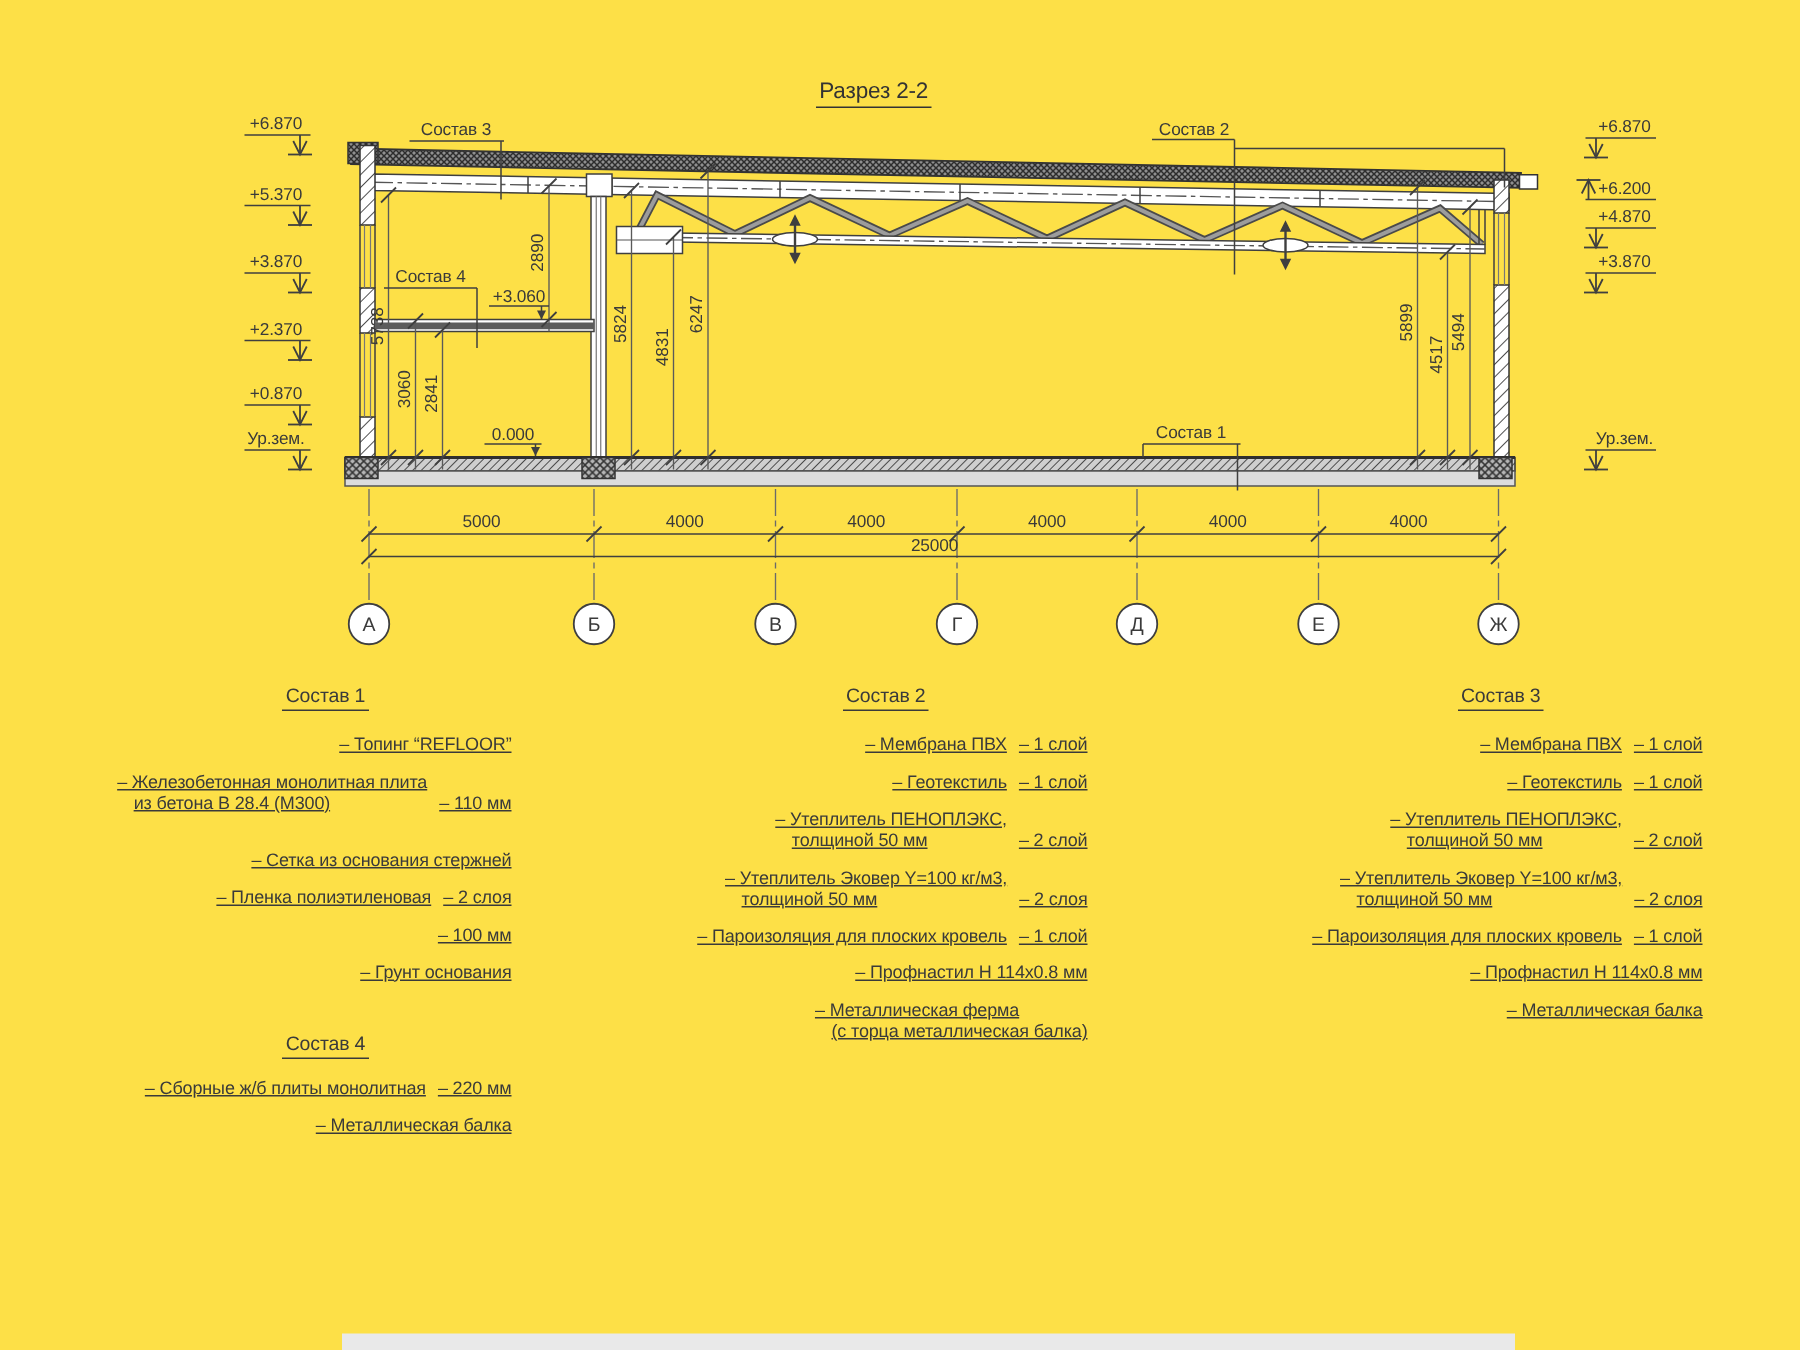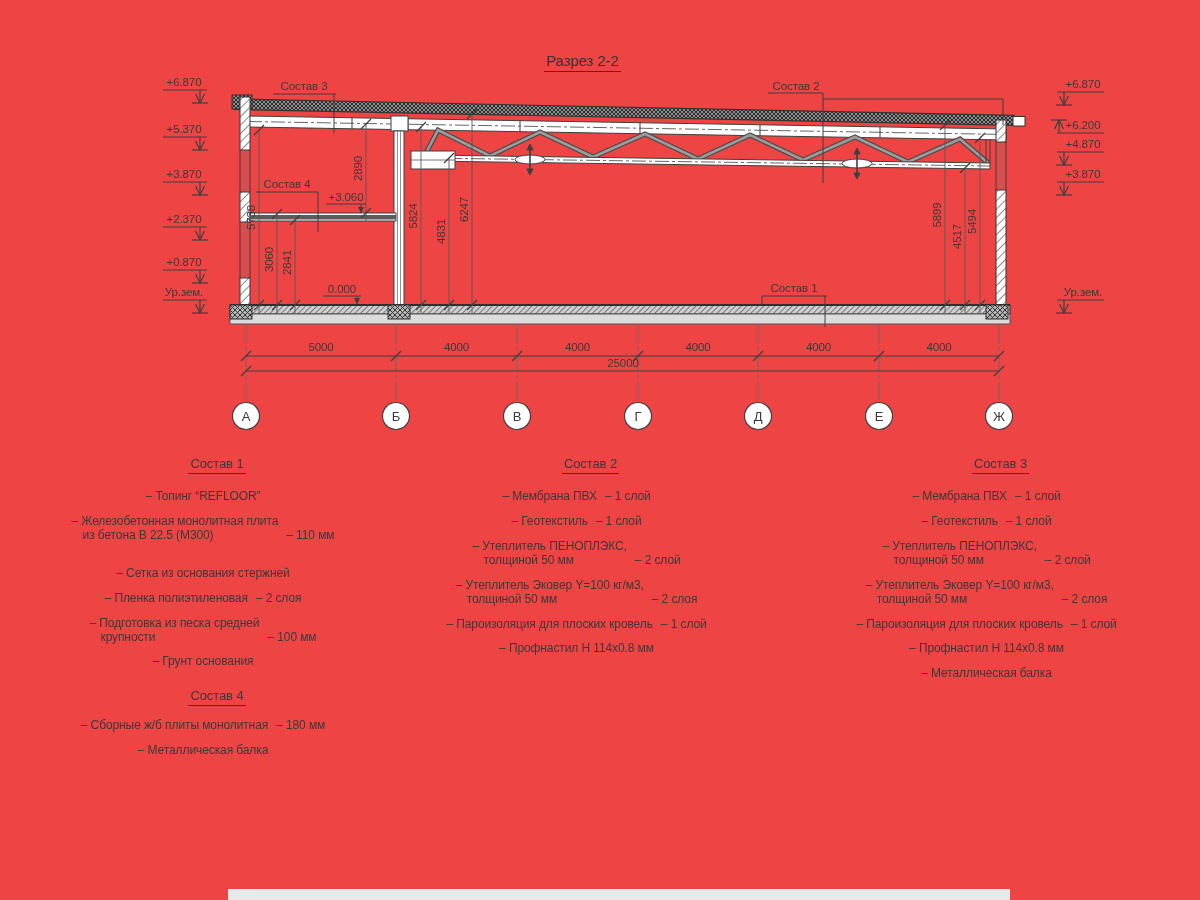--- a/index.html
+++ b/index.html
@@ -1,25 +1,25 @@
 <!DOCTYPE html>
 <html><head>
 <meta charset="utf-8">
 <style>
   html,body{margin:0;padding:0;background:#fff;}
-  #page{position:relative;width:1200px;height:900px;background:#ef4444;overflow:hidden;
+  #page{position:relative;width:1200px;height:900px;background:#fde047;overflow:hidden;
         font-family:"Liberation Sans",sans-serif;color:#383838;letter-spacing:-0.1px;}
   #drawing{position:absolute;left:0;top:0;}
   #title{position:absolute;left:520px;top:52px;width:125px;text-align:center;
          font-size:15px;color:#333;}
   #title span{border-bottom:1.4px solid #333;padding:0 2px 2px 2px;}
   .legend-col{position:absolute;font-size:12px;line-height:1.16;color:#3a3a3a;}
   .legend-title{text-align:center;font-size:13px;margin-bottom:19px;transform:translateX(14px);}
   .legend-title span{border-bottom:1.3px solid #3a3a3a;padding:0 2px 2px 2px;}
-  .legend-item{display:flex;justify-content:center;margin-bottom:11px;}
+  .legend-item{display:flex;justify-content:flex-end;margin-bottom:11px;text-decoration:underline;}
   .legend-item .nm .l2{padding-left:11px;}
   .legend-item .val{white-space:nowrap;align-self:flex-end;padding-left:8px;}
   #col1 .legend-item:nth-child(3){margin-bottom:24px;}
   #col4 .legend-title{margin-bottom:16px;}
   #bottom-artifact{position:absolute;left:228px;top:889px;width:782px;height:11px;
         background:#e9e9e9;}
   svg text{fill:#3a3a3a;}
 </style>
 </head>
 <body>
@@ -301,40 +301,36 @@
   <div id="col1" class="legend-col" style="left:65px;top:456px;width:276px;">
       <div class="legend-title"><span>Состав 1</span></div>
       <div class="legend-item">
         <div class="nm">
           <div class="l1">– Топинг “REFLOOR”</div>
         </div>
       </div>
       <div class="legend-item">
         <div class="nm">
           <div class="l1">– Железобетонная  монолитная плита</div>
-          <div class="l2">из бетона В 22.5 (М300)</div>
+          <div class="l2">из бетона В 28.4 (М300)</div>
         </div>
         <div class="val">– 110 мм</div>
       </div>
       <div class="legend-item">
         <div class="nm">
           <div class="l1">– Сетка из основания стержней</div>
         </div>
       </div>
       <div class="legend-item">
         <div class="nm">
           <div class="l1">– Пленка полиэтиленовая</div>
         </div>
         <div class="val">–  2 слоя</div>
       </div>
       <div class="legend-item">
-        <div class="nm">
-          <div class="l1">– Подготовка из песка средней</div>
-          <div class="l2">крупности</div>
-        </div>
         <div class="val">– 100 мм</div>
       </div>
       <div class="legend-item">
         <div class="nm">
           <div class="l1">– Грунт основания</div>
         </div>
       </div>
     </div>
   <div id="col2" class="legend-col" style="left:428px;top:456px;width:297px;">
       <div class="legend-title"><span>Состав 2</span></div>
@@ -368,20 +364,26 @@
         <div class="nm">
           <div class="l1">– Пароизоляция для плоских кровель</div>
         </div>
         <div class="val">– 1 слой</div>
       </div>
       <div class="legend-item">
         <div class="nm">
           <div class="l1">– Профнастил Н 114х0.8 мм</div>
         </div>
       </div>
+      <div class="legend-item">
+        <div class="nm">
+          <div class="l1">– Металлическая ферма</div>
+          <div class="l2">(с торца металлическая балка)</div>
+        </div>
+      </div>
     </div>
   <div id="col3" class="legend-col" style="left:838px;top:456px;width:297px;">
       <div class="legend-title"><span>Состав 3</span></div>
       <div class="legend-item">
         <div class="nm">
           <div class="l1">– Мембрана ПВХ</div>
         </div>
         <div class="val">– 1 слой</div>
       </div>
       <div class="legend-item">
@@ -420,21 +422,21 @@
           <div class="l1">– Металлическая балка</div>
         </div>
       </div>
     </div>
   <div id="col4" class="legend-col" style="left:65px;top:688px;width:276px;">
       <div class="legend-title"><span>Состав 4</span></div>
       <div class="legend-item">
         <div class="nm">
           <div class="l1">– Сборные ж/б плиты монолитная</div>
         </div>
-        <div class="val">– 180 мм</div>
+        <div class="val">– 220 мм</div>
       </div>
       <div class="legend-item">
         <div class="nm">
           <div class="l1">– Металлическая балка</div>
         </div>
       </div>
     </div>
 
   <div id="bottom-artifact"></div>
 </div>

